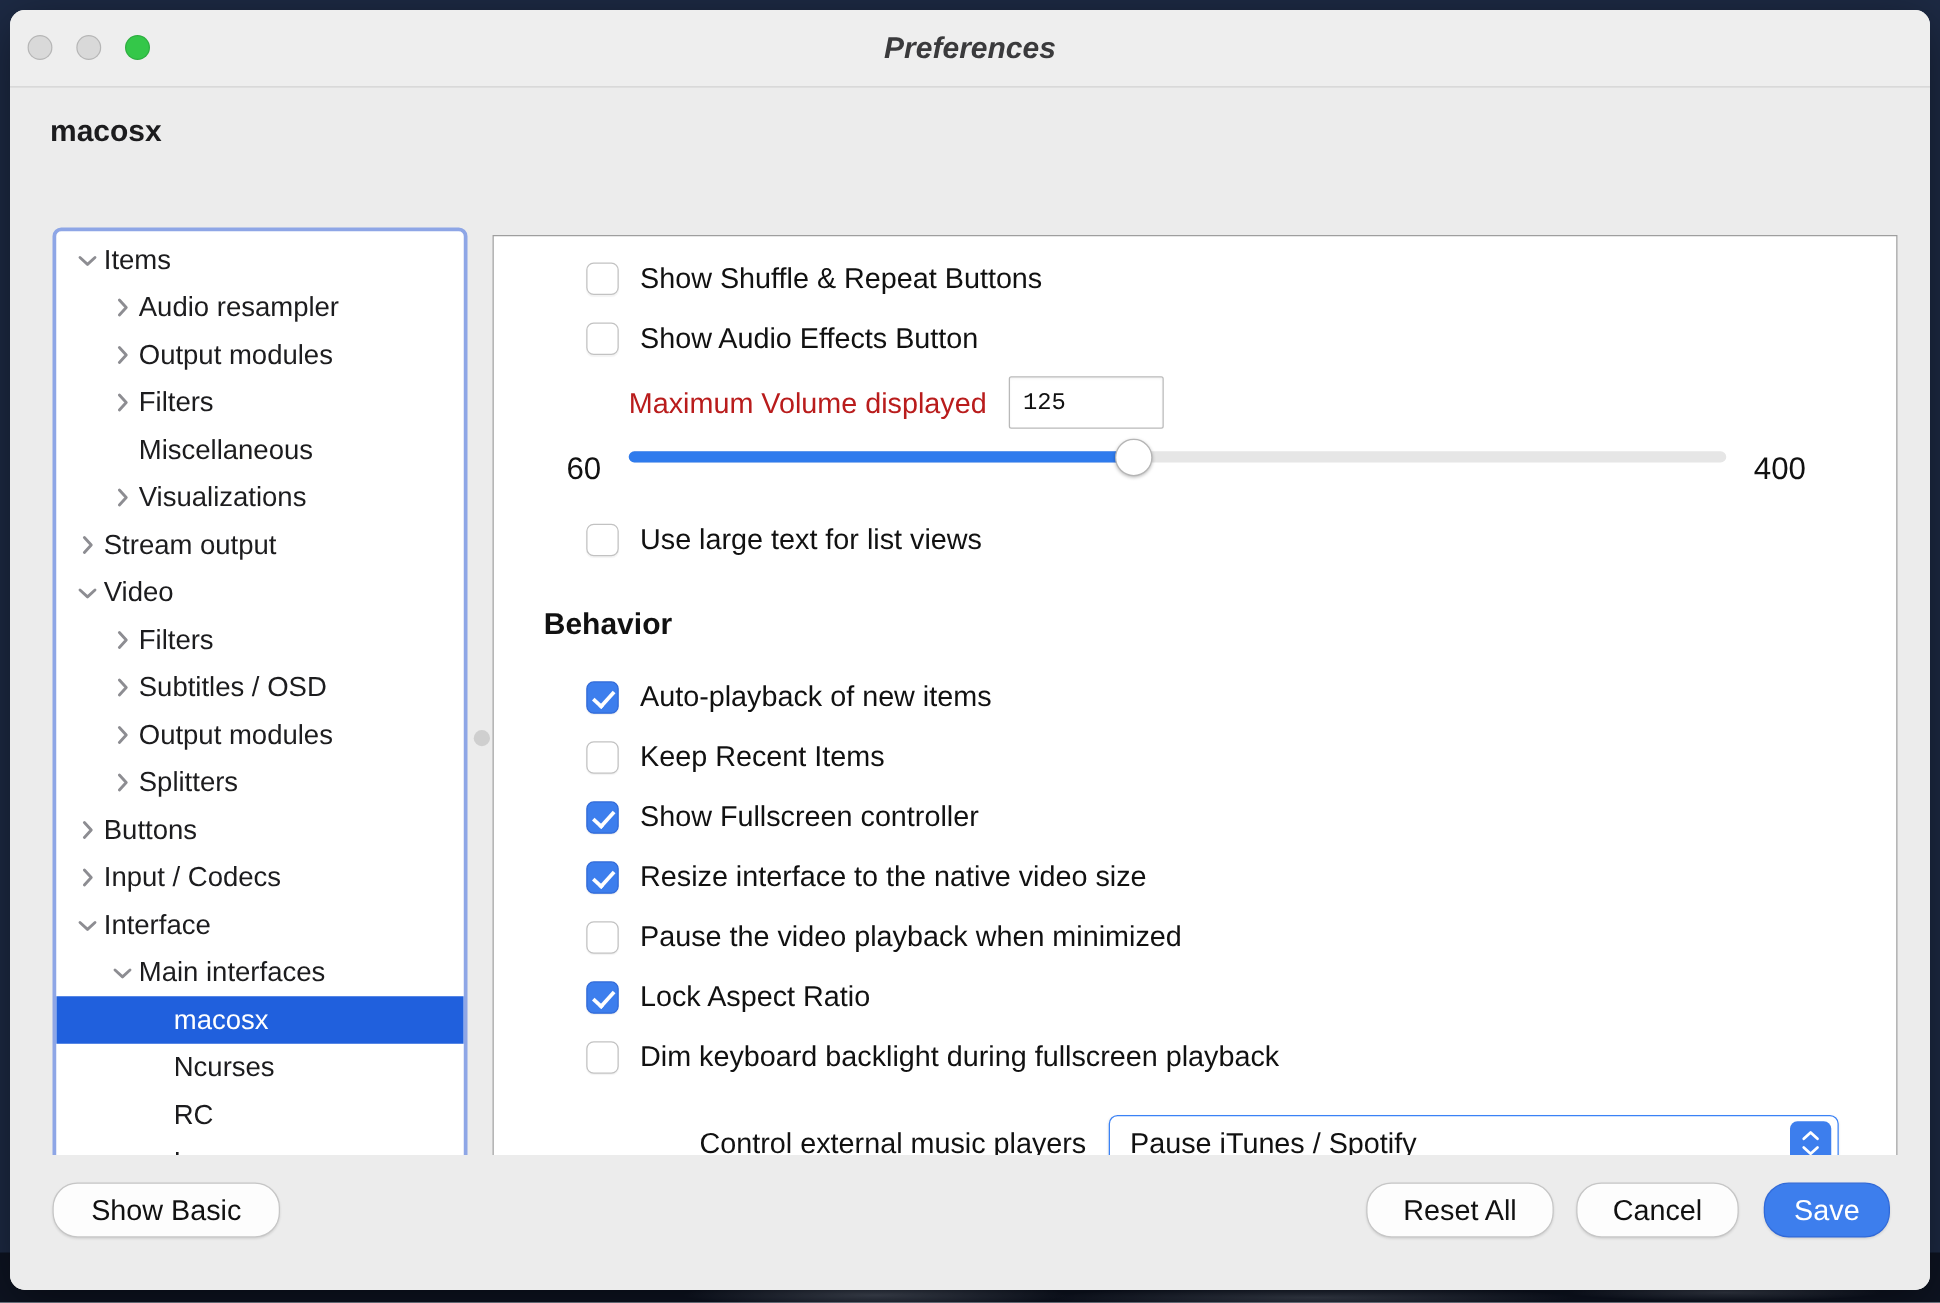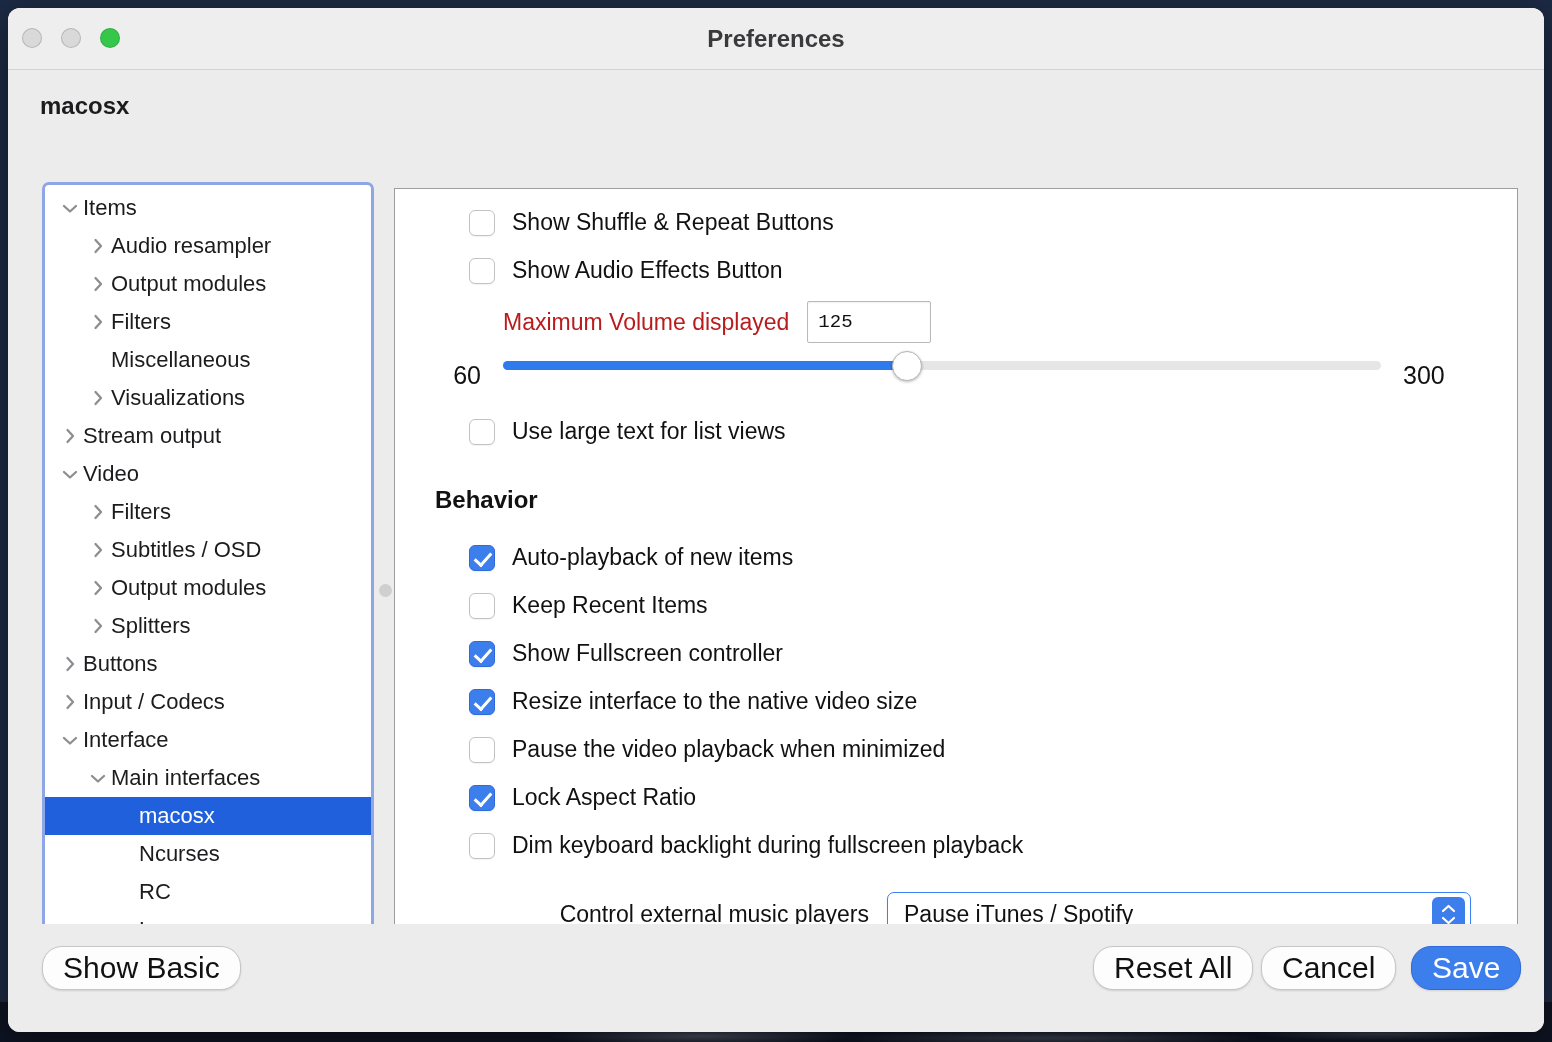--- a/index.html
+++ b/index.html
@@ -64,20 +64,21 @@
   .light.zoom    { background: #34c749; border-color: rgba(0,0,0,.12); }
 
   .window-title {
     position: absolute;
     left: 0; right: 0;
     top: 17px;
     text-align: center;
     font-size: 24px;
     font-weight: bold;
     color: #3a3a3c;
+    font-style: italic;
   }
 
   
   .content {
     position: relative;
     height: 962px;
   }
 
   .section-title {
     position: absolute;
@@ -294,21 +295,21 @@
     left: 0; right: 0;
     bottom: 0;
     height: 108px;
     background: #ececec;
   }
   .btn {
     height: 44px;
     border-radius: 20px;
     border: 1px solid #c6c6c6;
     background: #fdfdfd;
-    font-size: 30px;
+    font-size: 23px;
     color: #111;
     display: inline-flex;
     align-items: center;
     justify-content: center;
     padding: 0 20px;
     box-shadow: 0 1px 2px rgba(0,0,0,.12);
   }
   .btn.primary {
     background: #3d7eed;
     border-color: #3069d8;
@@ -510,21 +511,21 @@
           <div style="font-size:23px;color:#b91c1c;">Maximum Volume displayed</div>
           <div class="numfield" style="margin-left:18px;">125</div>
         </div>
 
         <div class="slider-wrap">
           <div class="slider-min">60</div>
           <div class="track">
             <div class="track-fill" id="track-fill" style="width: 46%;"></div>
             <div class="thumb" id="slider-thumb" style="left: 46%;"></div>
           </div>
-          <div class="slider-max">300</div>
+          <div class="slider-max">400</div>
         </div>
 
         <div class="row chk-row" style="top:229px;">
           <div class="cb" id="cb-largetext"></div>
           <div class="cb-label">Use large text for list views</div>
         </div>
 
         <div class="behavior-head">Behavior</div>
 
         <div id="behavior-list">

